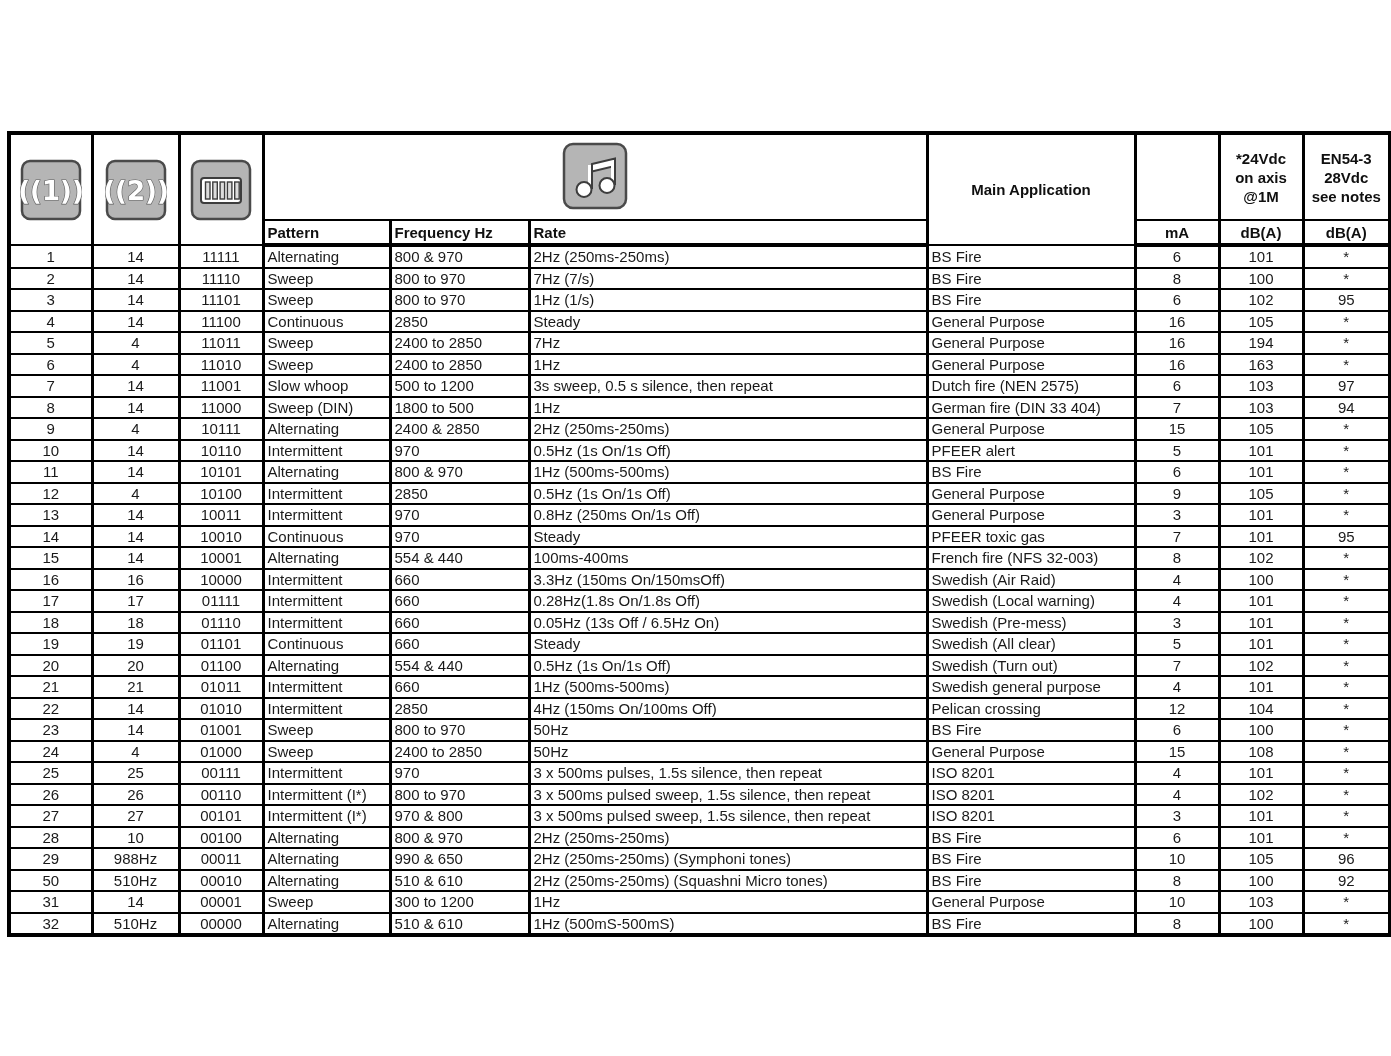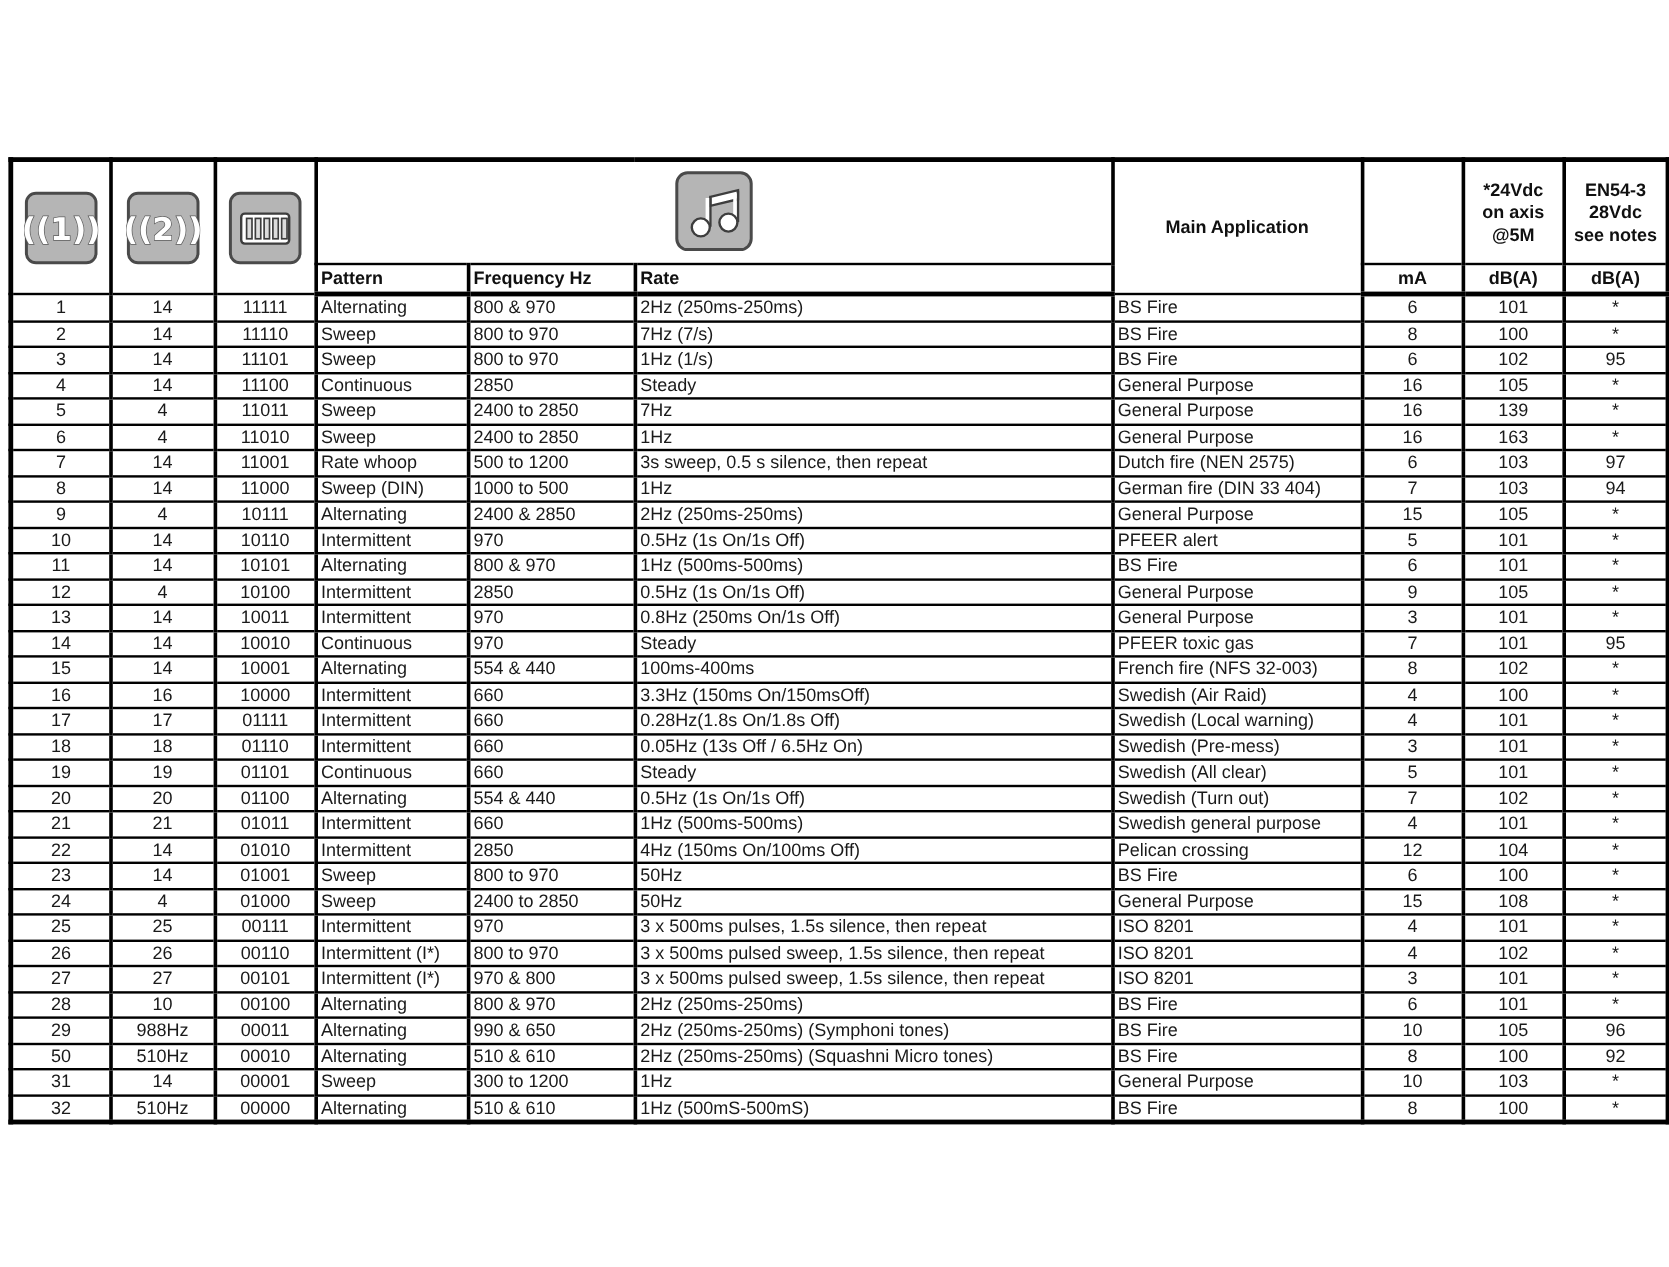--- a/index.html
+++ b/index.html
@@ -86,21 +86,21 @@
             <circle cx="45" cy="44.5" r="7.5" fill="#ffffff" stroke="#3d3d3d" stroke-width="2"></circle>
           </svg>
         </div>
       </th>
       <th rowspan="2" class="c">Main Application</th>
       <th></th>
       <th>
         <div class="hdr-lines">
           <div>*24Vdc</div>
           <div>on axis</div>
-          <div>@5M</div>
+          <div>@1M</div>
         </div>
       </th>
       <th class="blue">
         <div class="hdr-lines">
           <div>EN54-3</div>
           <div>28Vdc</div>
           <div>see notes</div>
         </div>
       </th>
     </tr>
@@ -164,53 +164,53 @@
   </tr>
       <tr>
     <td class="c">5</td>
     <td class="c">4</td>
     <td class="c">11011</td>
     <td class="l">Sweep</td>
     <td class="l">2400 to 2850</td>
     <td class="l">7Hz</td>
     <td class="l">General Purpose</td>
     <td class="c">16</td>
-    <td class="c">139</td>
+    <td class="c">194</td>
     <td class="c blue">*</td>
   </tr>
       <tr>
     <td class="c">6</td>
     <td class="c">4</td>
     <td class="c">11010</td>
     <td class="l">Sweep</td>
     <td class="l">2400 to 2850</td>
     <td class="l">1Hz</td>
     <td class="l">General Purpose</td>
     <td class="c">16</td>
     <td class="c">163</td>
     <td class="c blue">*</td>
   </tr>
       <tr>
     <td class="c">7</td>
     <td class="c">14</td>
     <td class="c">11001</td>
-    <td class="l">Rate whoop</td>
+    <td class="l">Slow whoop</td>
     <td class="l">500 to 1200</td>
     <td class="l">3s sweep, 0.5 s silence, then repeat</td>
     <td class="l">Dutch fire (NEN 2575)</td>
     <td class="c">6</td>
     <td class="c">103</td>
     <td class="c blue">97</td>
   </tr>
       <tr>
     <td class="c">8</td>
     <td class="c">14</td>
     <td class="c">11000</td>
     <td class="l">Sweep (DIN)</td>
-    <td class="l">1000 to 500</td>
+    <td class="l">1800 to 500</td>
     <td class="l">1Hz</td>
     <td class="l">German fire (DIN 33 404)</td>
     <td class="c">7</td>
     <td class="c">103</td>
     <td class="c blue">94</td>
   </tr>
       <tr>
     <td class="c">9</td>
     <td class="c">4</td>
     <td class="c">10111</td>

